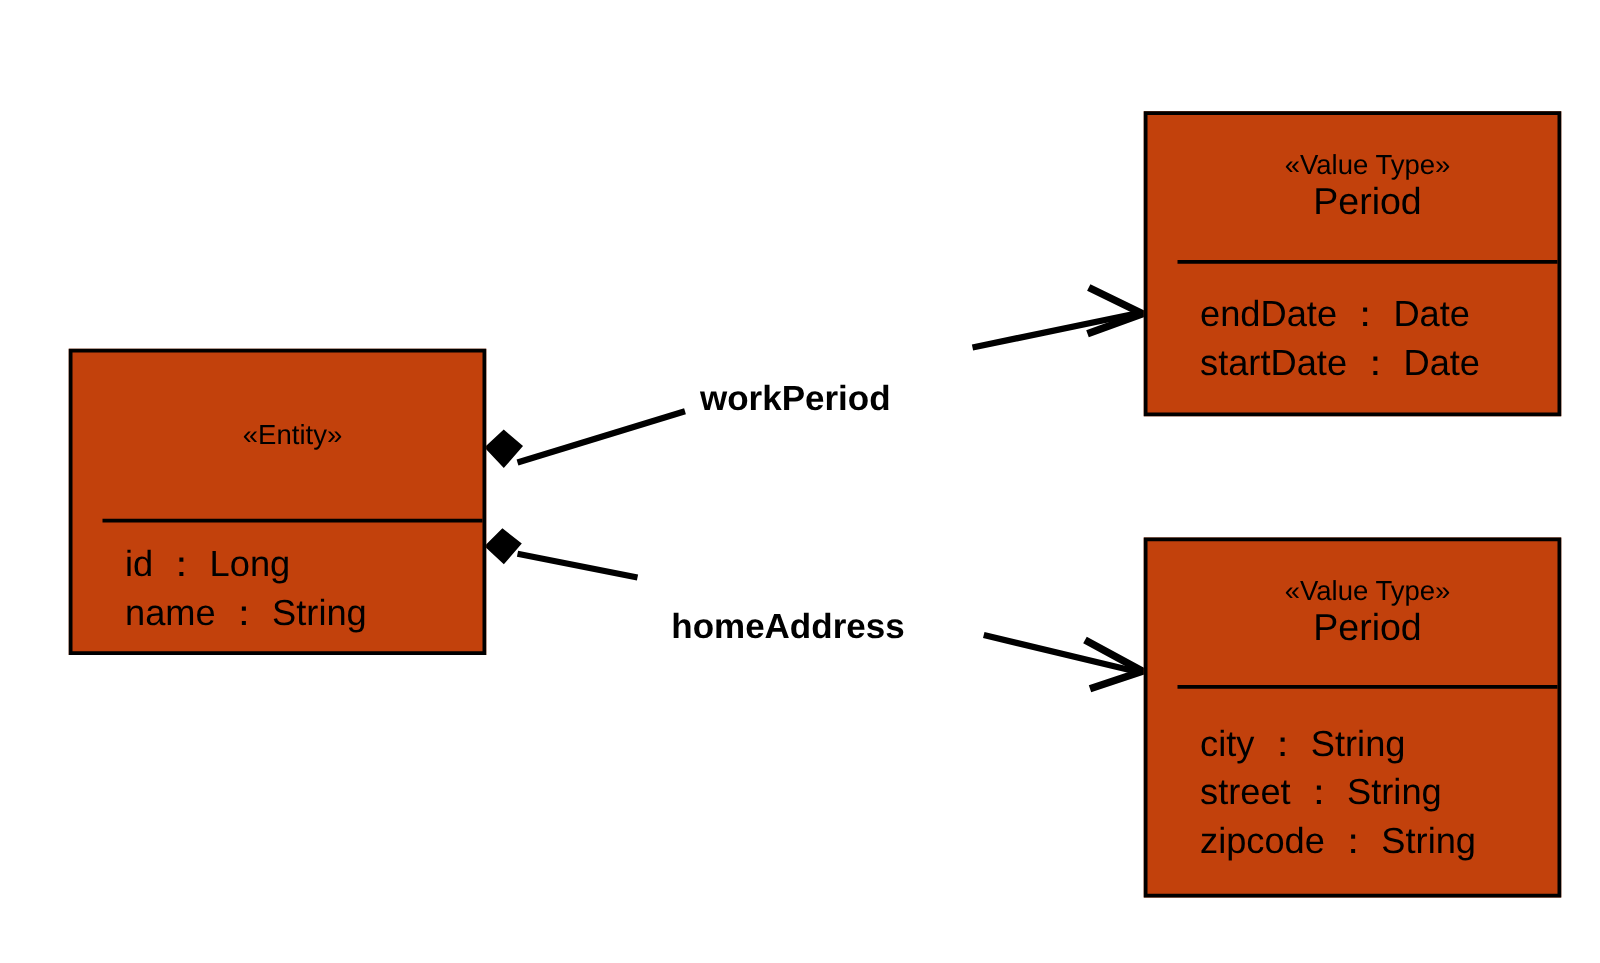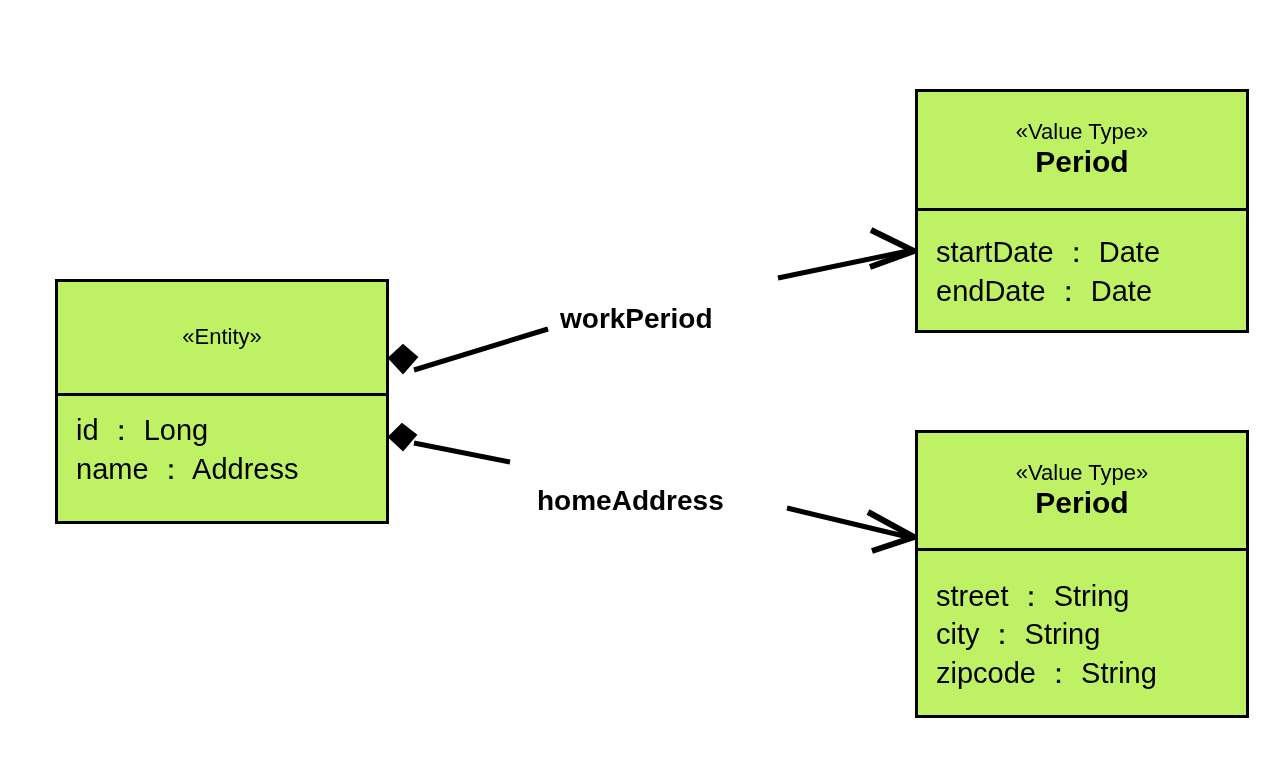--- a/index.html
+++ b/index.html
@@ -15,41 +15,42 @@
     overflow: hidden;
     font-family: "Liberation Sans", sans-serif;
     color: #000000;
   }
 
   
   .uml-class {
     position: absolute;
     box-sizing: border-box;
     border: 3px solid #000000;
-    background: #bef264;
+    background: #c2410c;
     z-index: 3;
+    padding-left: 24px;
   }
   .uml-header {
     box-sizing: border-box;
     border-bottom: 3px solid #000000;
     display: flex;
     flex-direction: column;
     align-items: center;
     justify-content: center;
   }
   .uml-stereotype {
     font-size: 22px;
     font-weight: 400;
     line-height: 1.12;
     letter-spacing: 0px;
     white-space: nowrap;
   }
   .uml-name {
     font-size: 30px;
-    font-weight: 700;
+    font-weight: 400;
     line-height: 1.15;
     white-space: nowrap;
   }
   .uml-attrs {
     box-sizing: border-box;
     padding-left: 18px;
     display: flex;
     flex-direction: column;
     justify-content: center;
     height: 100%;
@@ -105,48 +106,48 @@
 
       <line x1="787" y1="508" x2="908" y2="537" stroke="#000" stroke-width="5"></line>
 
       <polygon points="389,437 402,424 416,435 403,450" fill="#000" stroke="#000" stroke-width="2"></polygon>
 
       <polyline points="868,512 914,537 872,551" fill="none" stroke="#000" stroke-width="6" stroke-linecap="butt" stroke-linejoin="miter"></polyline>
     </g>
   </svg>
 
   <div class="uml-class" style="left:55px; top:279px; width:334px; height:245px;">
-    <div class="uml-header" style="height:114px;">
+    <div class="uml-header" style="height:136px;">
       <div class="uml-stereotype">«Entity»</div>
     </div>
     <div class="uml-attrs" style="height:108px;">
       <div class="uml-attr">id ： Long</div>
-      <div class="uml-attr">name ： Address</div>
+      <div class="uml-attr">name ： String</div>
     </div>
   </div>
 
   <div class="uml-class" style="left:915px; top:89px; width:334px; height:244px;">
     <div class="uml-header" style="height:119px;">
       <div class="uml-stereotype">«Value Type»</div>
       <div class="uml-name">Period</div>
     </div>
     <div class="uml-attrs" style="height:122px;">
+      <div class="uml-attr">endDate ： Date</div>
       <div class="uml-attr">startDate ： Date</div>
-      <div class="uml-attr">endDate ： Date</div>
     </div>
   </div>
 
   <div class="uml-class" style="left:915px; top:430px; width:334px; height:288px;">
     <div class="uml-header" style="height:118px;">
       <div class="uml-stereotype">«Value Type»</div>
       <div class="uml-name">Period</div>
     </div>
     <div class="uml-attrs" style="height:167px;">
+      <div class="uml-attr">city ： String</div>
       <div class="uml-attr">street ： String</div>
-      <div class="uml-attr">city ： String</div>
       <div class="uml-attr">zipcode ： String</div>
     </div>
   </div>
 
   <div class="assoc-label" style="left:560px; top:288px;">workPeriod</div>
 
   <div class="assoc-label" style="left:537px; top:470px;">homeAddress</div>
 
 </div>
 

